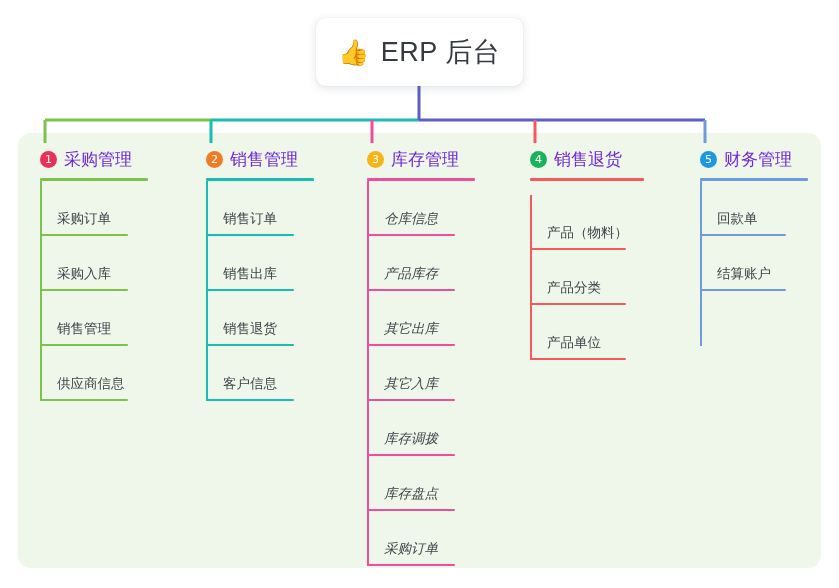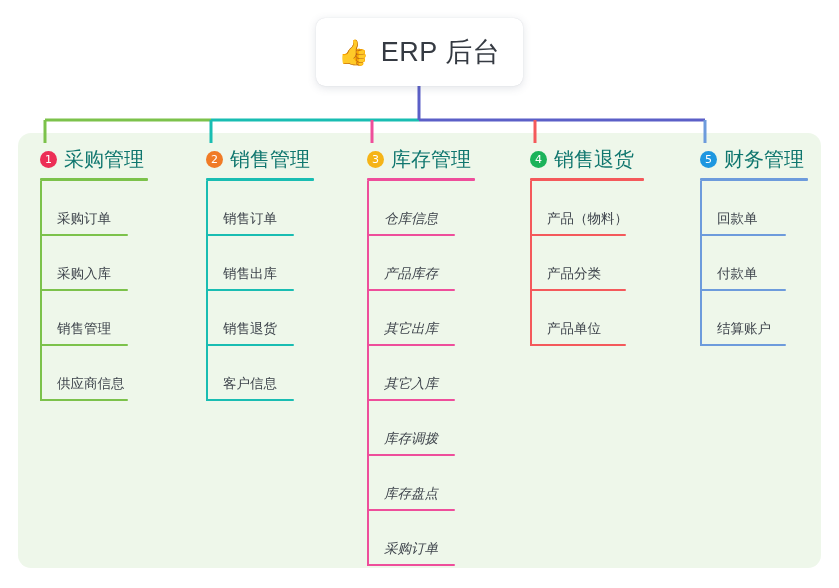--- a/index.html
+++ b/index.html
@@ -82,22 +82,22 @@
     height: 17px;
     border-radius: 50%;
     color: #ffffff;
     font-size: 11px;
     line-height: 17px;
     text-align: center;
     flex: 0 0 auto;
     font-family: "DejaVu Sans", sans-serif;
   }
   .col-title {
-    font-size: 20px;
-    color: #0f766e;
+    font-size: 17px;
+    color: #6d28d9;
     font-weight: normal;
   }
   .head-rule {
     height: 3px;
     border-radius: 1px;
     margin-top: 6px;
   }
   .spine-wrap {
     position: relative;
   }
@@ -240,21 +240,21 @@
           <div class="leaf-rule" style="width: 88px; background: rgb(238, 78, 155);"></div>
         </div>
       </div>
     </div>
     <div class="column" style="left: 530px; top: 146px;">
       <div class="col-head">
         <span class="badge" style="background: rgb(27, 179, 90);">4</span>
         <span class="col-title">销售退货</span>
       </div>
       <div class="head-rule" style="width: 114px; background: rgb(244, 89, 91);"></div>
-      <div class="spine-wrap" style="height: 165px;">
+      <div class="spine-wrap" style="height: 165px; margin-top: 14px;">
         <div class="spine" style="height: 165px; background: rgb(244, 89, 91);"></div>
         <div class="leaf">
           <span class="leaf-text">产品（物料）</span>
           <div class="leaf-rule" style="width: 96px; background: rgb(244, 89, 91);"></div>
         </div>
         <div class="leaf">
           <span class="leaf-text">产品分类</span>
           <div class="leaf-rule" style="width: 96px; background: rgb(244, 89, 91);"></div>
         </div>
         <div class="leaf">
@@ -269,22 +269,18 @@
         <span class="col-title">财务管理</span>
       </div>
       <div class="head-rule" style="width: 108px; background: rgb(109, 155, 220);"></div>
       <div class="spine-wrap" style="height: 165px;">
         <div class="spine" style="height: 165px; background: rgb(109, 155, 220);"></div>
         <div class="leaf">
           <span class="leaf-text">回款单</span>
           <div class="leaf-rule" style="width: 86px; background: rgb(109, 155, 220);"></div>
         </div>
         <div class="leaf">
-          <span class="leaf-text">付款单</span>
-          <div class="leaf-rule" style="width: 86px; background: rgb(109, 155, 220);"></div>
-        </div>
-        <div class="leaf">
           <span class="leaf-text">结算账户</span>
           <div class="leaf-rule" style="width: 86px; background: rgb(109, 155, 220);"></div>
         </div>
       </div>
     </div>
   </div>
 
 </body></html>

